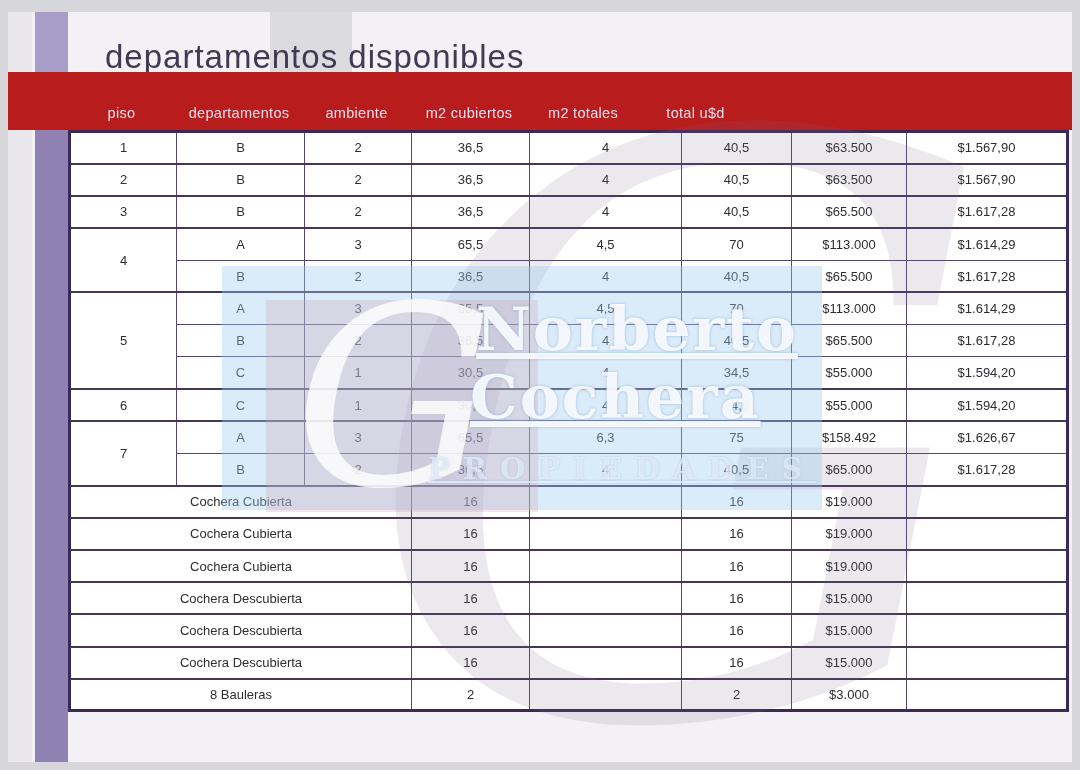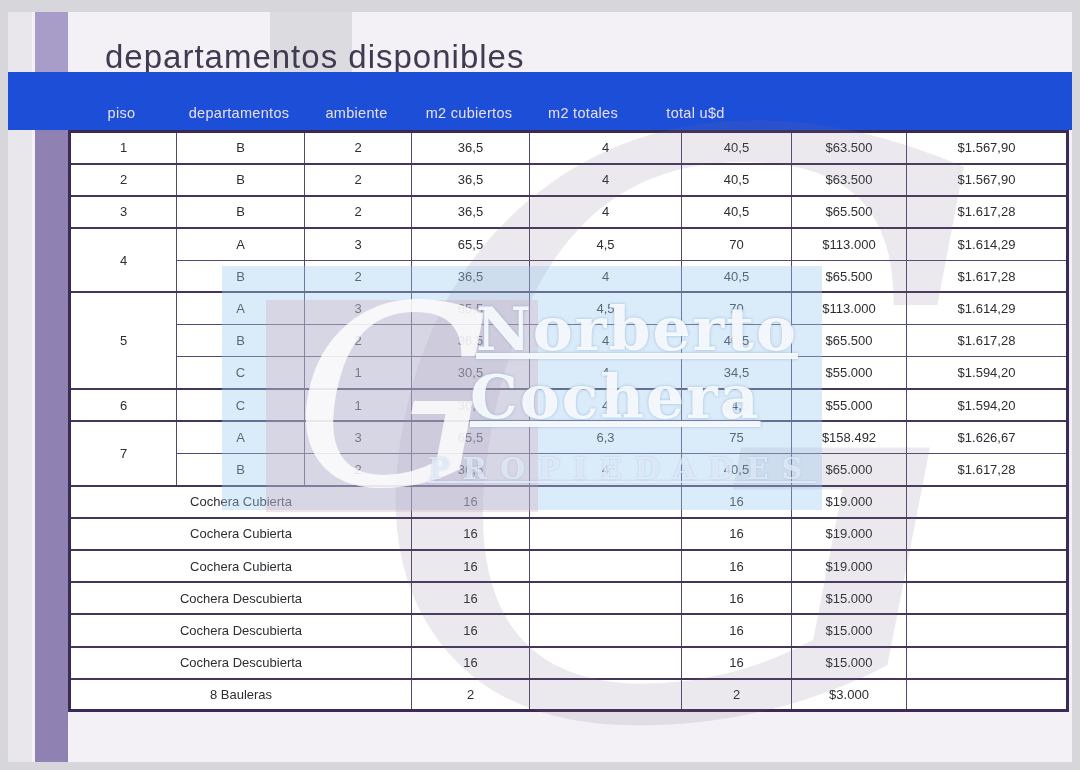--- a/index.html
+++ b/index.html
@@ -9,21 +9,21 @@
 
   
   .left-gray-strip { position:absolute; left:0; top:0; width:24px; height:100%; background:#e9e7eb; }
   .title-gray-band { position:absolute; left:262px; top:0; width:82px; height:60px; background:#dcdbe0; }
   .stripe-top { position:absolute; left:27px; top:0; width:33px; height:60px; background:#a89cc8; }
   .stripe-bottom { position:absolute; left:27px; top:118px; width:33px; bottom:0; background:#9081b3; }
 
   .title { position:absolute; left:97px; top:26px; font-size:33px; font-weight:400;
            letter-spacing:1px; color:#413a52; white-space:nowrap; }
 
-  .band { position:absolute; left:0; right:0; top:60px; height:58px; background:#1d4ed8; }
+  .band { position:absolute; left:0; right:0; top:60px; height:58px; background:#b91c1c; }
   .band-inner { position:absolute; left:60px; top:0; width:998px; height:100%;
                 display:flex; align-items:flex-end; }
   .hcell { color:#e8e0f1; font-size:14.5px; text-align:center; padding-bottom:9px; letter-spacing:0.3px; }
   .w0{width:107px}.w1{width:128px}.w2{width:107px}.w3{width:118px}
   .w4{width:152px}.w5{width:110px}.w6{width:115px}.w7{width:161px}
 
   
   table.grid { position:absolute; left:60px; top:118px; width:998px; z-index:2;
                border-collapse:collapse; table-layout:fixed; background:transparent; }
   table.grid td { border:1px solid #55476e; border-top:2px solid #453659; height:32.2px;

